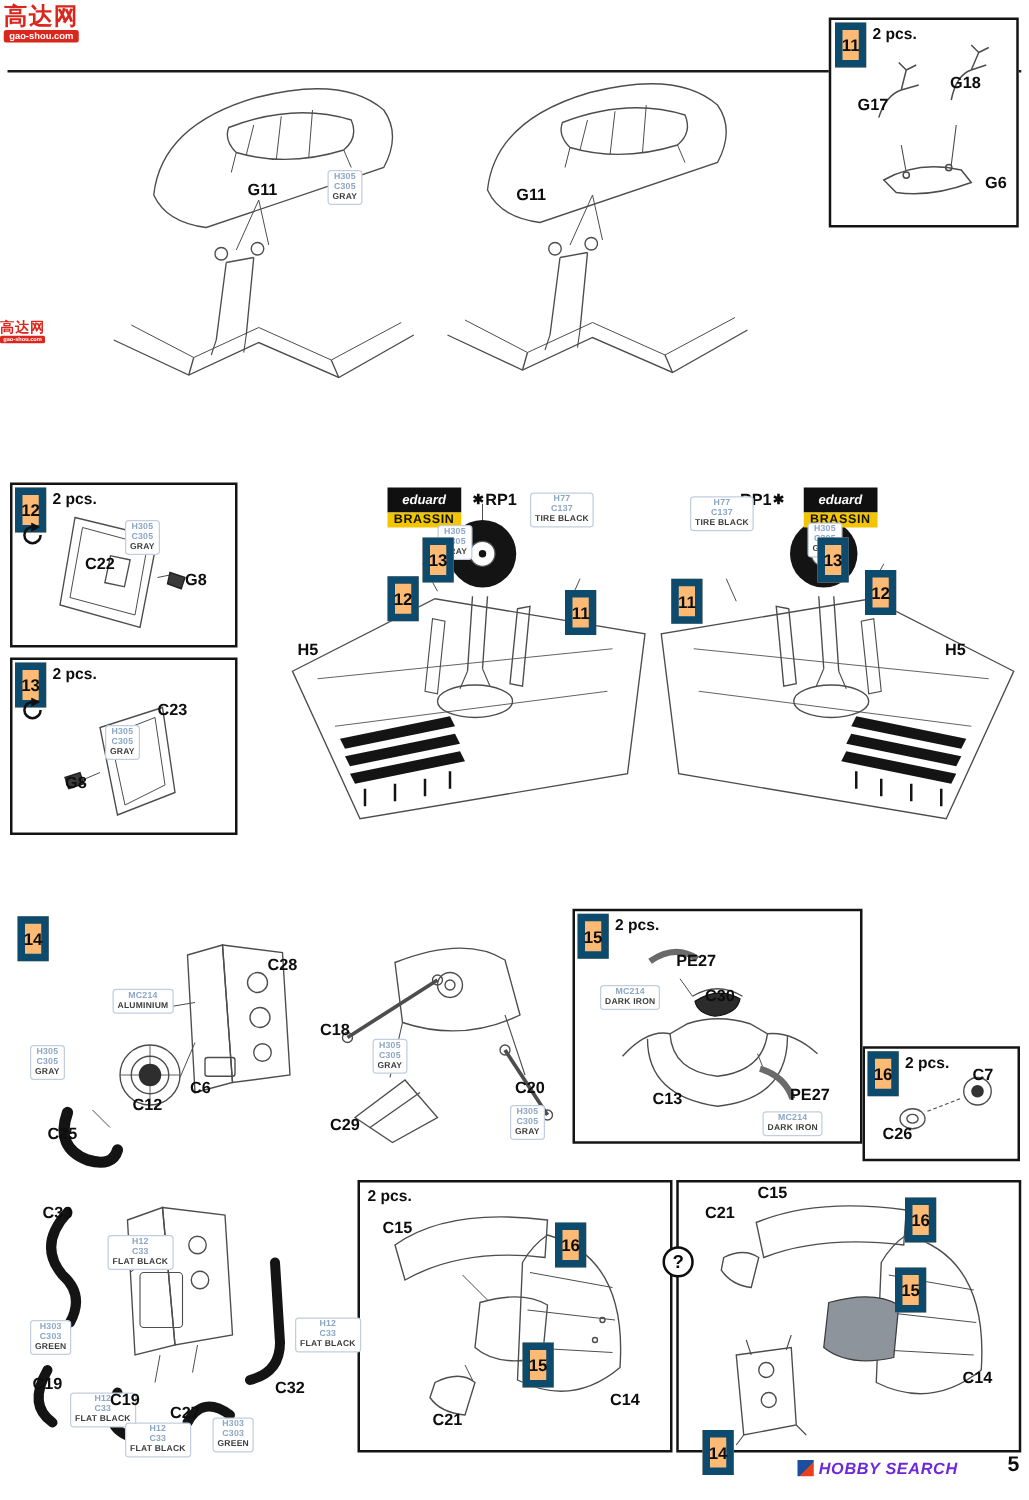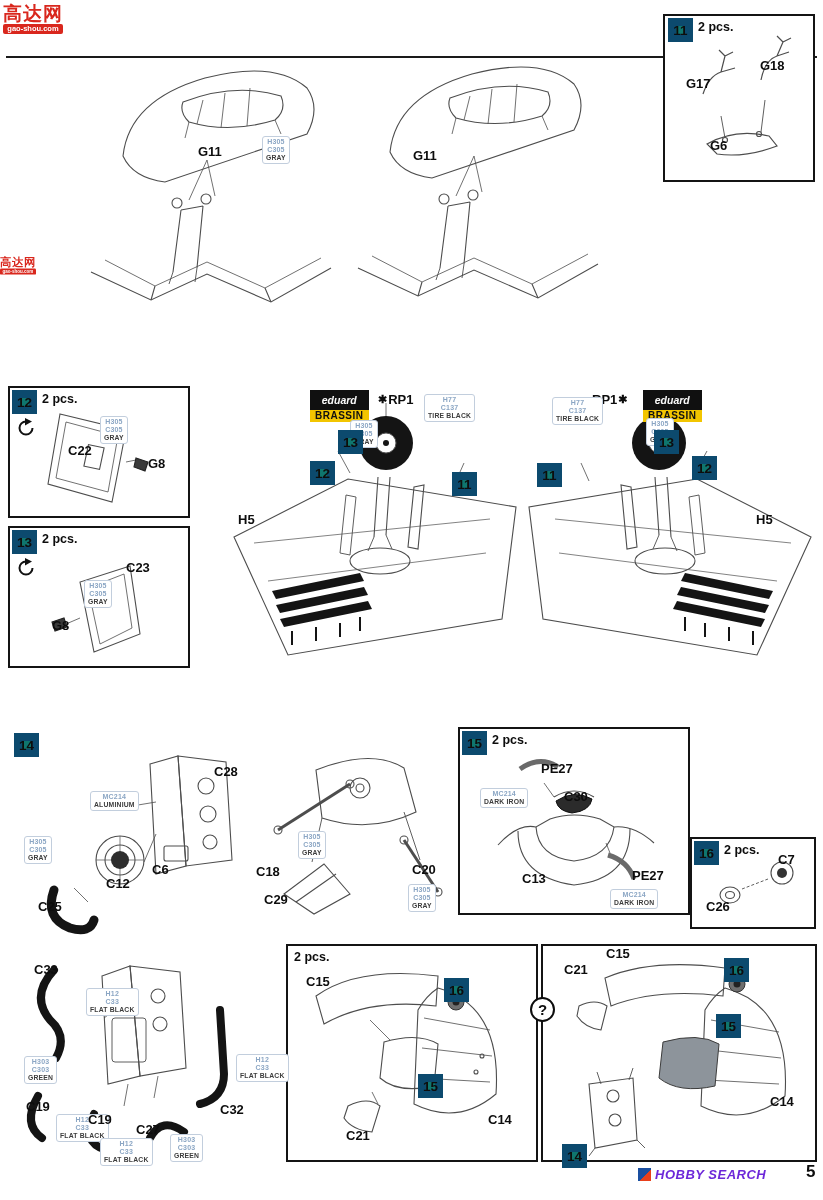--- a/index.html
+++ b/index.html
@@ -3,21 +3,21 @@
 <meta charset="utf-8">
 <style>
   *{margin:0;padding:0;box-sizing:border-box}
   html,body{background:#fff}
   body{width:823px;height:1200px;position:relative;font-family:"Liberation Sans",sans-serif;overflow:hidden;color:#0d0d0d}
   .divider{position:absolute;background:#1a1a1a;z-index:0}
   .panel{position:absolute;border:2px solid #141414;background:#fff;z-index:1}
   .illus{position:absolute;z-index:2}
   .ann{position:absolute;white-space:nowrap;z-index:4}
   .part{font-weight:bold;font-size:13px;color:#0d0d0d}
-  .step{width:25px;height:24px;border:8px solid #0c4a6e;background:#0f766e;display:flex;align-items:center;justify-content:center;font-weight:bold;font-size:13.5px}
+  .step{width:25px;height:36px;border:6px solid #0c4a6e;background:#fdba74;display:flex;align-items:center;justify-content:center;font-weight:bold;font-size:13.5px}
   .qty{font-weight:bold;font-size:12.5px}
   .paint{border:1px solid #c2cedd;border-radius:3px;background:#fff;padding:1px 3px;text-align:center;min-width:26px}
   .paint span{display:block;font-size:7px;line-height:8px;letter-spacing:.2px;font-weight:bold}
   .paint .code{color:#8ba6c4}
   .paint .name{color:#3c3c3c;font-size:6.8px}
   .brand .eduard{display:block;background:#101010;color:#fafafa;font-weight:bold;font-style:italic;font-size:10.5px;line-height:12px;padding:4px 5px;text-align:center}
   .brand .brassin{display:block;background:#f2c500;color:#101010;font-weight:bold;font-size:10px;line-height:12px;padding:0 5px;text-align:center;letter-spacing:.5px}
   .rp1{font-weight:bold;font-size:13px;display:flex;align-items:center;gap:1px}
   .rp1 .star{font-size:11px}
   .question{width:25px;height:25px;border:2px solid #0d0d0d;border-radius:50%;font-weight:bold;font-size:15px;display:flex;align-items:center;justify-content:center;background:#fff}
@@ -295,21 +295,21 @@
     <circle cx="196" cy="40" r="8" fill="#6f6f6f" stroke="#333"></circle>
       <circle cx="196" cy="40" r="3.5" fill="#222"></circle>
   </svg>
 </div>
 
 <div id="ann-layer">
     <div class="ann step" style="left: 668px; top: 18px;">11</div>
     <div class="ann qty" style="left: 698px; top: 20px;">2 pcs.</div>
     <div class="ann part" style="left: 686px; top: 76px;">G17</div>
     <div class="ann part" style="left: 760px; top: 58px;">G18</div>
-    <div class="ann part" style="left: 710px; top: 138px;">G6</div>
+    <div class="ann part" style="left: 788px; top: 138px;">G6</div>
     <div class="ann part" style="left: 198px; top: 144px;">G11</div>
     <div class="ann paint" style="left: 262px; top: 136px;">
       <span class="code">H305</span>
       <span class="code">C305</span>
       <span class="name">GRAY</span>
     </div>
     <div class="ann part" style="left: 413px; top: 148px;">G11</div>
     <div class="ann step" style="left: 12px; top: 390px;">12</div>
     <div class="ann qty" style="left: 42px; top: 392px;">2 pcs.</div>
     <div class="ann rotate" style="left: 16px; top: 418px;">
@@ -391,21 +391,21 @@
       <span class="name">ALUMINIUM</span>
     </div>
     <div class="ann paint" style="left: 24px; top: 836px;">
       <span class="code">H305</span>
       <span class="code">C305</span>
       <span class="name">GRAY</span>
     </div>
     <div class="ann part" style="left: 106px; top: 876px;">C12</div>
     <div class="ann part" style="left: 152px; top: 862px;">C6</div>
     <div class="ann part" style="left: 38px; top: 899px;">C25</div>
-    <div class="ann part" style="left: 256px; top: 816px; margin-top: 48px;">C18</div>
+    <div class="ann part" style="left: 256px; top: 816px;">C18</div>
     <div class="ann paint" style="left: 298px; top: 831px;">
       <span class="code">H305</span>
       <span class="code">C305</span>
       <span class="name">GRAY</span>
     </div>
     <div class="ann part" style="left: 412px; top: 862px;">C20</div>
     <div class="ann paint" style="left: 408px; top: 884px;">
       <span class="code">H305</span>
       <span class="code">C305</span>
       <span class="name">GRAY</span>

